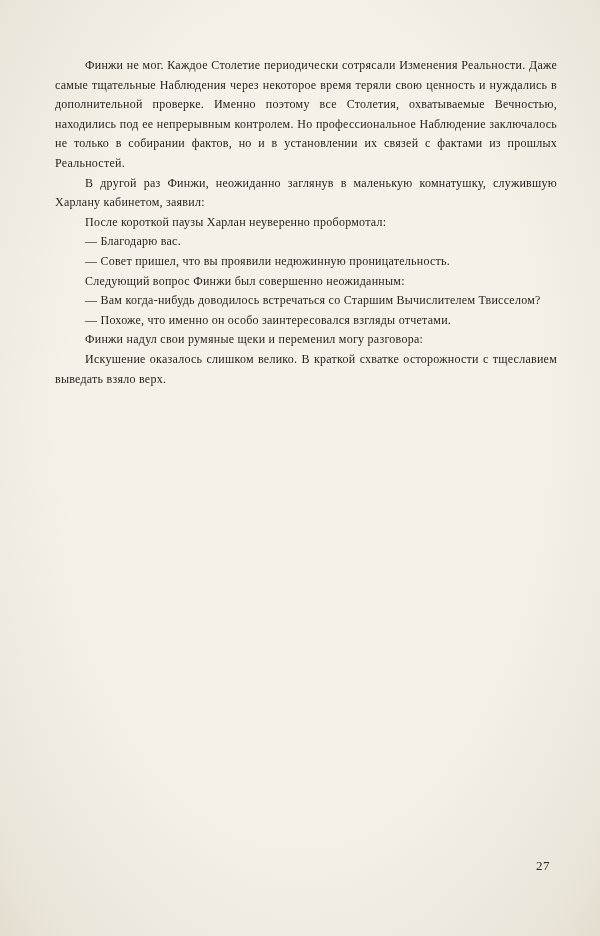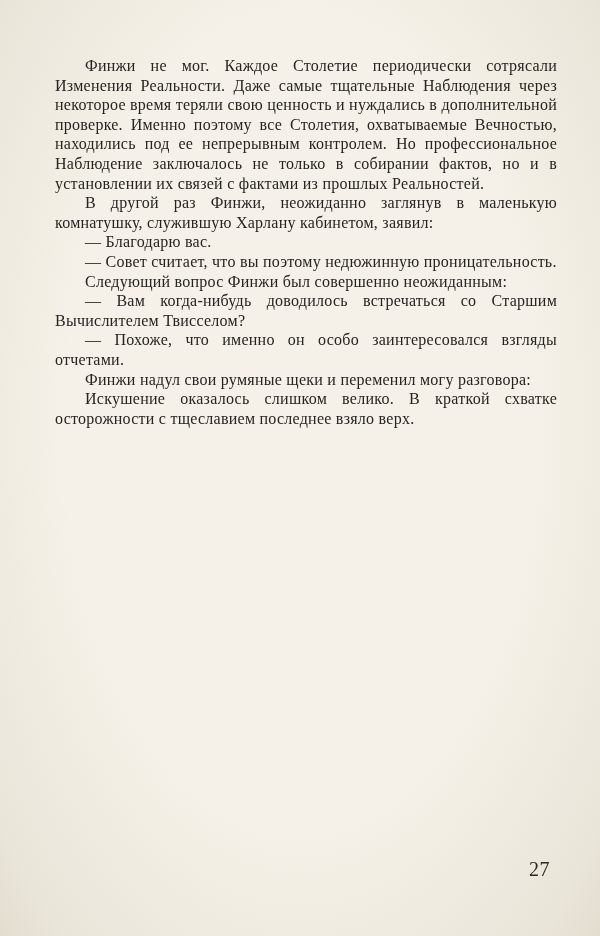--- a/index.html
+++ b/index.html
@@ -17,50 +17,51 @@
     }
     .page {
       position: absolute;
       inset: 0;
     }
     .text-block {
       position: absolute;
       left: 55px;
       top: 56px;
       width: 502px;
-      font-size: 16px;
+      font-size: 12px;
       line-height: 19.6px;
       text-align: justify;
       letter-spacing: 0.25px;
       hyphens: auto;
       -webkit-hyphens: auto;
     }
     p.para {
       margin: 0;
       padding: 0;
       text-indent: 30px;
     }
     .page-number {
       position: absolute;
       top: 858px;
       right: 50px;
-      font-size: 20px;
+      font-size: 13px;
       letter-spacing: 0.5px;
       color: #2a2824;
     }
   </style>
 </head>
 <body>
 
 <div class="page">
   <div class="text-block" id="text-block">
       <p class="para">Финжи не мог. Каждое Столетие периодически сотрясали Изменения Реальности. Даже самые тщательные Наблюдения через некоторое время теряли свою ценность и нуждались в дополнительной проверке. Именно поэтому все Столетия, охватываемые Вечностью, находились под ее непрерывным контролем. Но профессиональное Наблюдение заключалось не только в собирании фактов, но и в установлении их связей с фактами из прошлых Реальностей.</p>
       <p class="para">В другой раз Финжи, неожиданно заглянув в маленькую комнатушку, служившую Харлану кабинетом, заявил:</p>
+      <p class="para">После короткой паузы Харлан неуверенно пробормотал:</p>
       <p class="para">— Благодарю вас.</p>
-      <p class="para">— Совет считает, что вы поэтому недюжинную проницательность.</p>
+      <p class="para">— Совет пришел, что вы проявили недюжинную проницательность.</p>
       <p class="para">Следующий вопрос Финжи был совершенно неожиданным:</p>
       <p class="para">— Вам когда-нибудь доводилось встречаться со Старшим Вычислителем Твисселом?</p>
       <p class="para">— Похоже, что именно он особо заинтересовался взгляды отчетами.</p>
       <p class="para">Финжи надул свои румяные щеки и переменил могу разговора:</p>
-      <p class="para">Искушение оказалось слишком велико. В краткой схватке осторожности с тщеславием последнее взяло верх.</p>
+      <p class="para">Искушение оказалось слишком велико. В краткой схватке осторожности с тщеславием выведать взяло верх.</p>
     </div>
   <div class="page-number">27</div>
 </div>
 
 </body></html>

